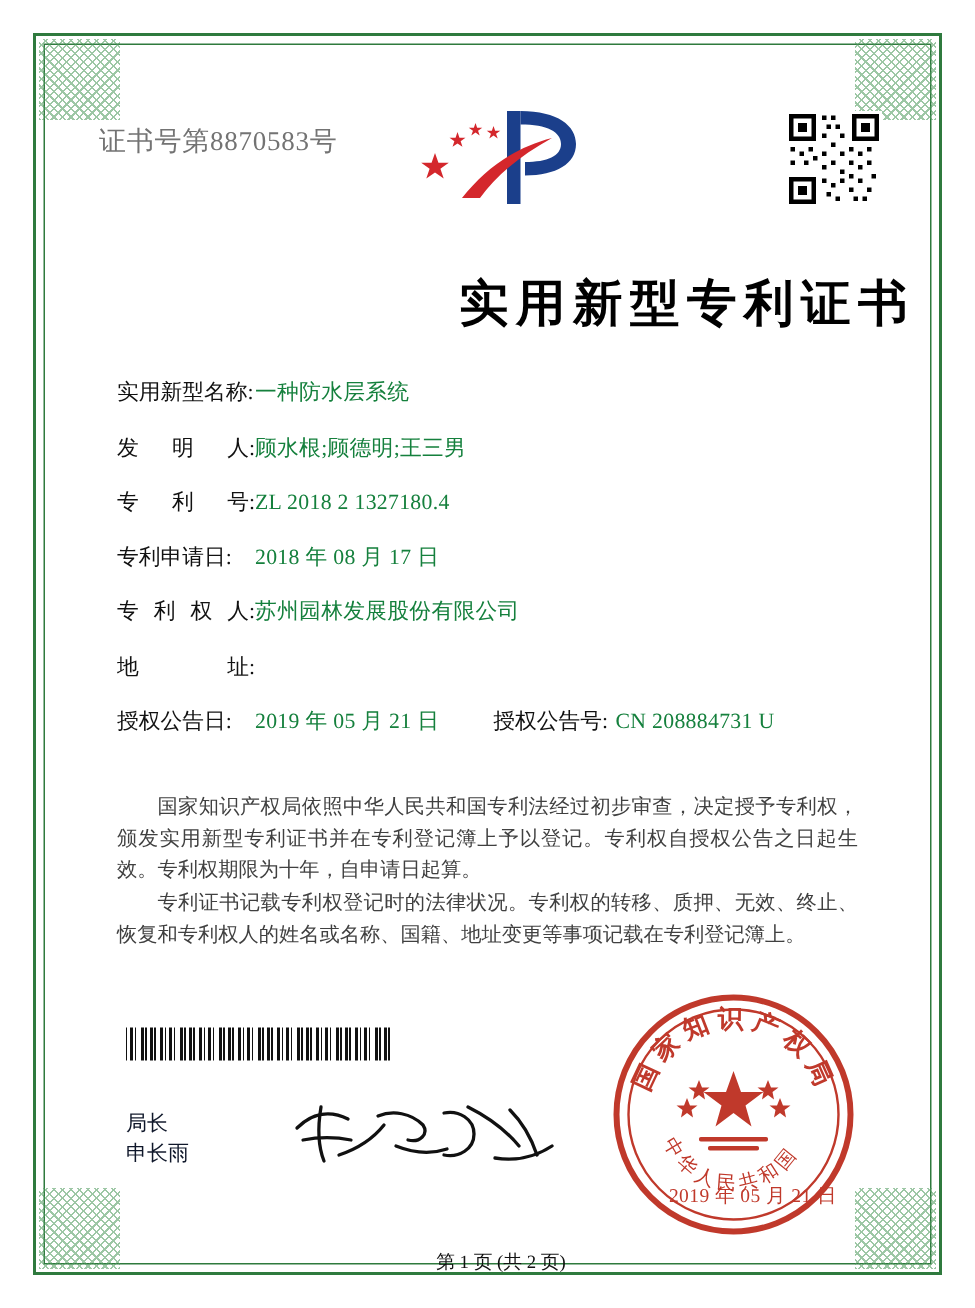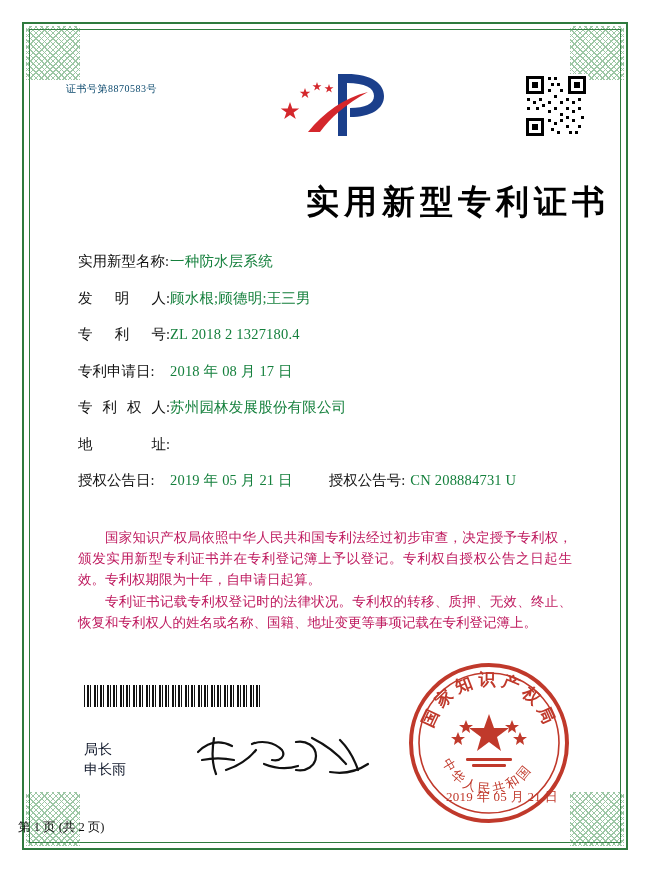--- a/index.html
+++ b/index.html
@@ -54,23 +54,23 @@
   .content {
     position: absolute;
     left: 40px; top: 40px;
     width: 570px; height: 792px;
   }
 
   
   .cert-no {
     position: absolute;
     left: 26px; top: 42px;
-    font-size: 10px;
+    font-size: 18px;
     letter-spacing: .5px;
-    color: #0c4a6e;
+    color: #737373;
   }
   .logo {
     position: absolute;
     left: 232px; top: 28px;
     width: 120px; height: 74px;
   }
   .qr {
     position: absolute;
     right: 22px; top: 34px;
     width: 64px; height: 64px;
@@ -130,21 +130,21 @@
 
   
   .paras {
     position: absolute;
     left: 38px;
     top: 487px;
     width: 494px;
     font-size: 13.5px;
     line-height: 21px;
     text-align: justify;
-    color: #be185d;
+    color: #404040;
   }
   .paras p {
     margin: 0 0 1px 0;
     text-indent: 2em;
   }
 
   
   .barcode {
     position: absolute;
     left: 44px;
@@ -187,21 +187,22 @@
     top: 748px;
     font-size: 13px;
     color: #c0392b;
     letter-spacing: .3px;
   }
 
   
   .footer {
     position: absolute;
     left: 0; right: 0;
-    bottom: 36px;
+    bottom: 22px;
+    text-align: center;
     font-size: 12.5px;
     color: #111;
     padding-left: 18px;
   }
 </style>
 </head>
 <body>
 
 <div class="certificate">
 

